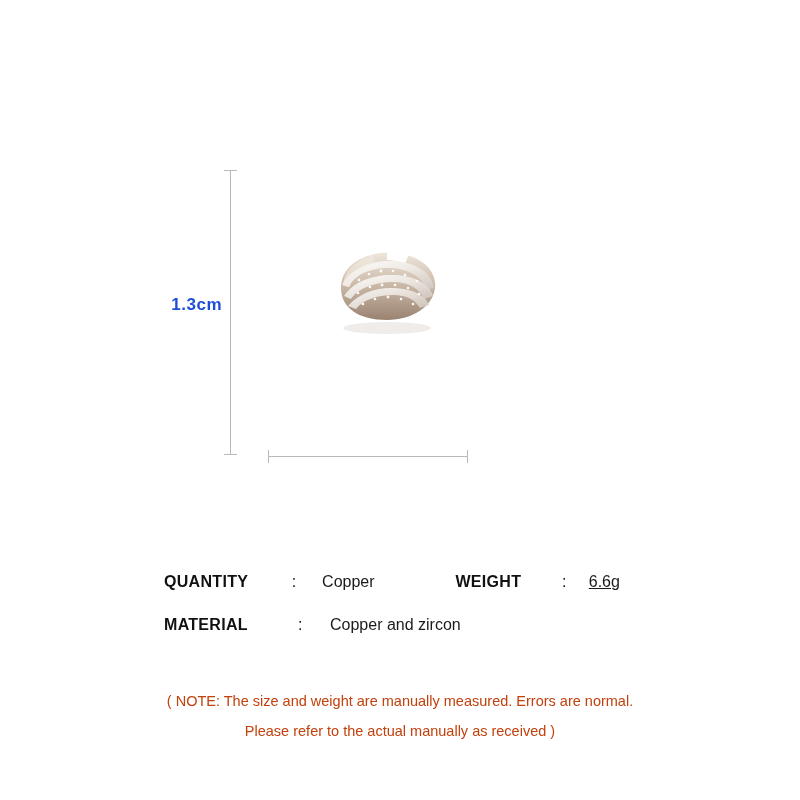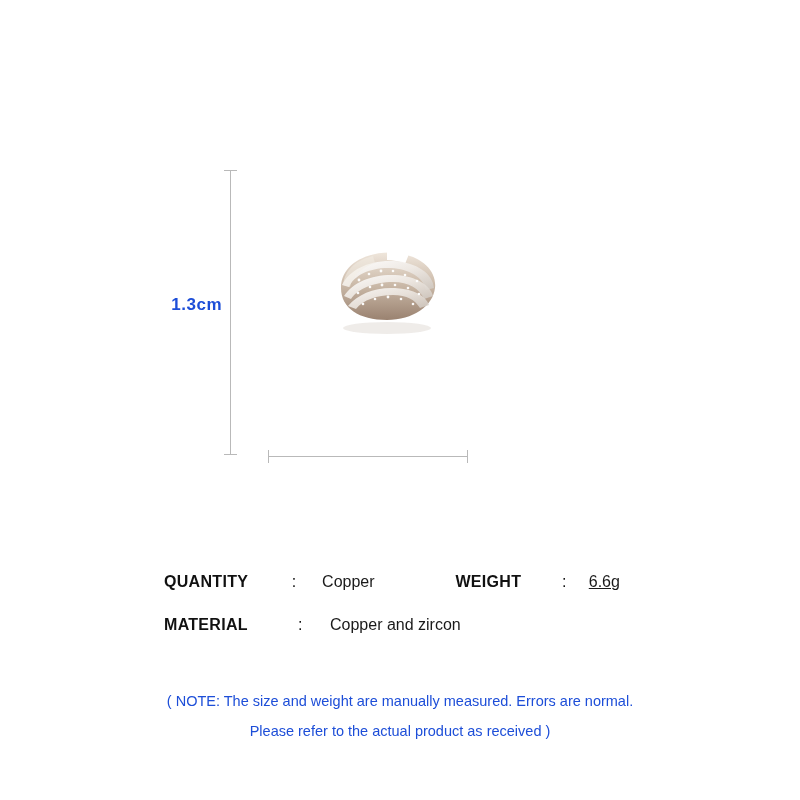--- a/index.html
+++ b/index.html
@@ -158,21 +158,21 @@
   .cell-mat-val      { width: 300px; }
 
   
   .note {
     position: absolute;
     left: 0;
     top: 686px;
     width: 800px;
     text-align: center;
     font-size: 14.5px;
-    color: #1d4ed8;
+    color: #c2410c;
     line-height: 30px;
   }
 </style>
 </head>
 <body>
 
 <div class="page">
 
 
   <div class="measure-area">
@@ -249,16 +249,16 @@
     </div>
     <div class="spec-row">
       <span class="spec-key cell-mat-key">MATERIAL</span>
       <span class="spec-colon cell-mat-colon">:</span>
       <span class="spec-val cell-mat-val">Copper and zircon</span>
     </div>
   </div>
 
   <div class="note">
     <div>( NOTE: The size and weight are manually measured. Errors are normal.</div>
-    <div>Please refer to the actual product as received )</div>
+    <div>Please refer to the actual manually as received )</div>
   </div>
 
 </div>
 
 </body></html>

